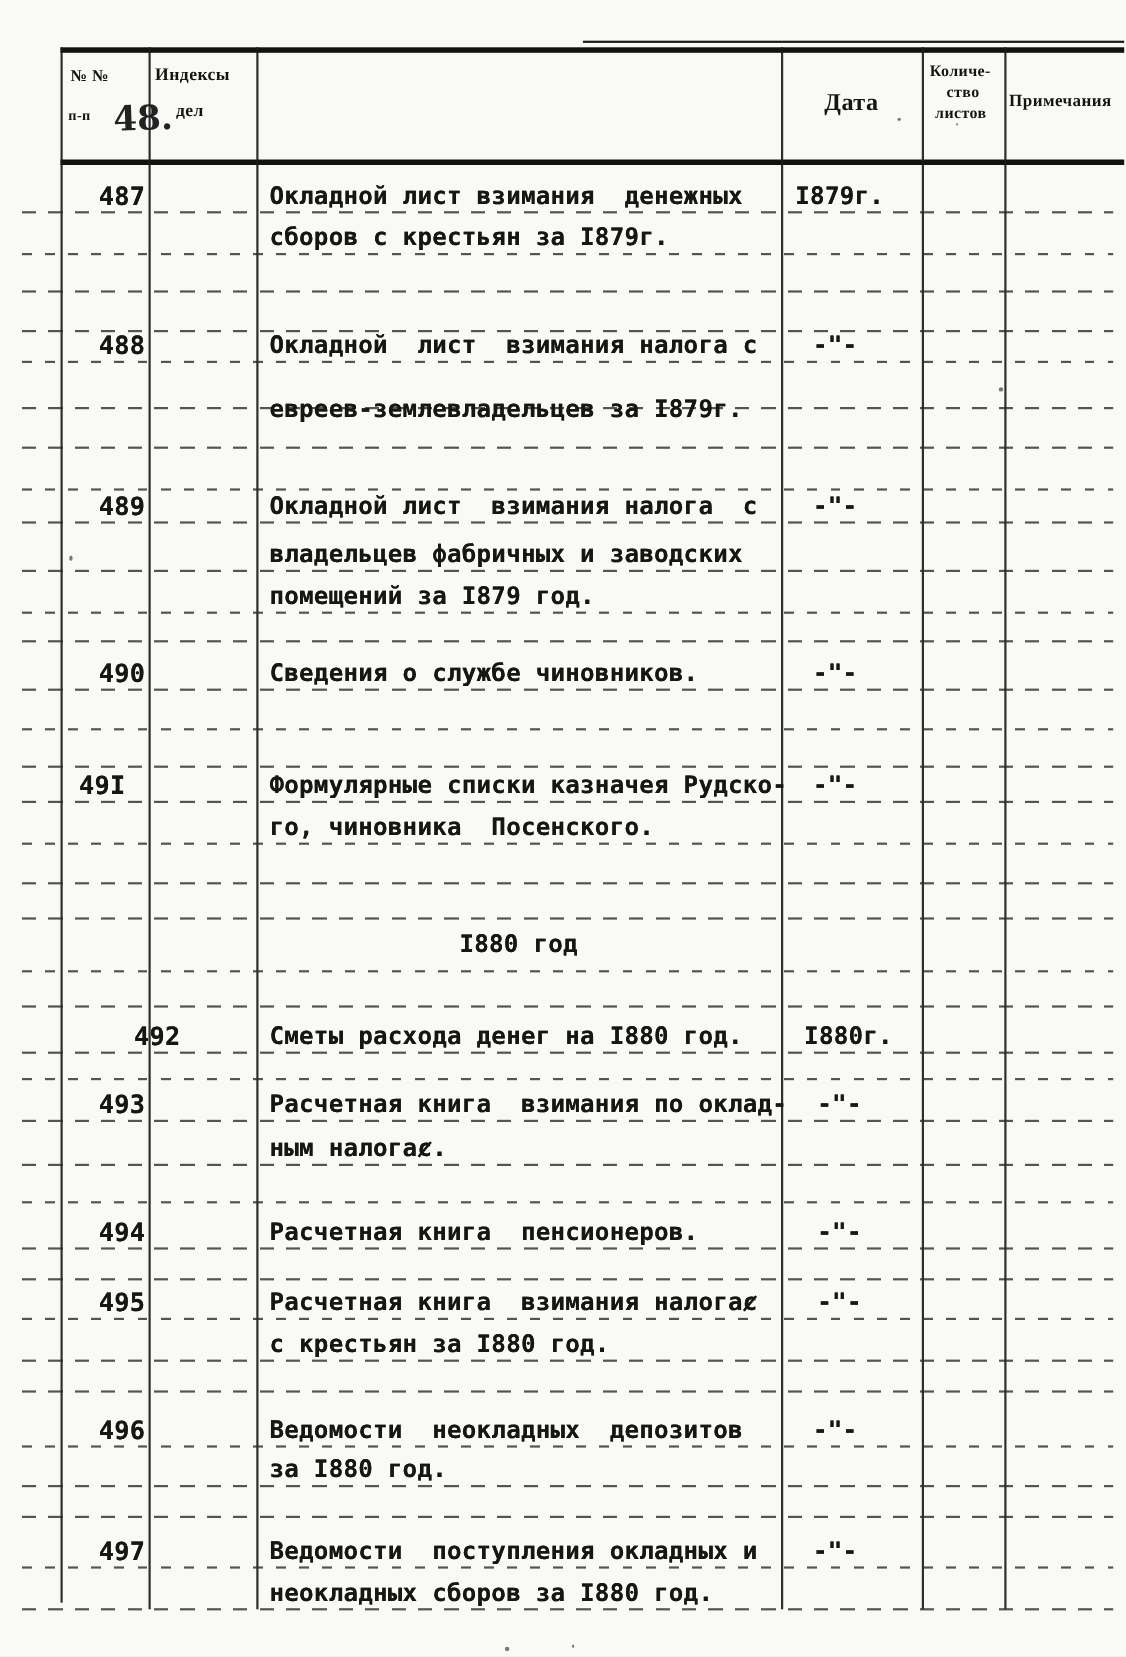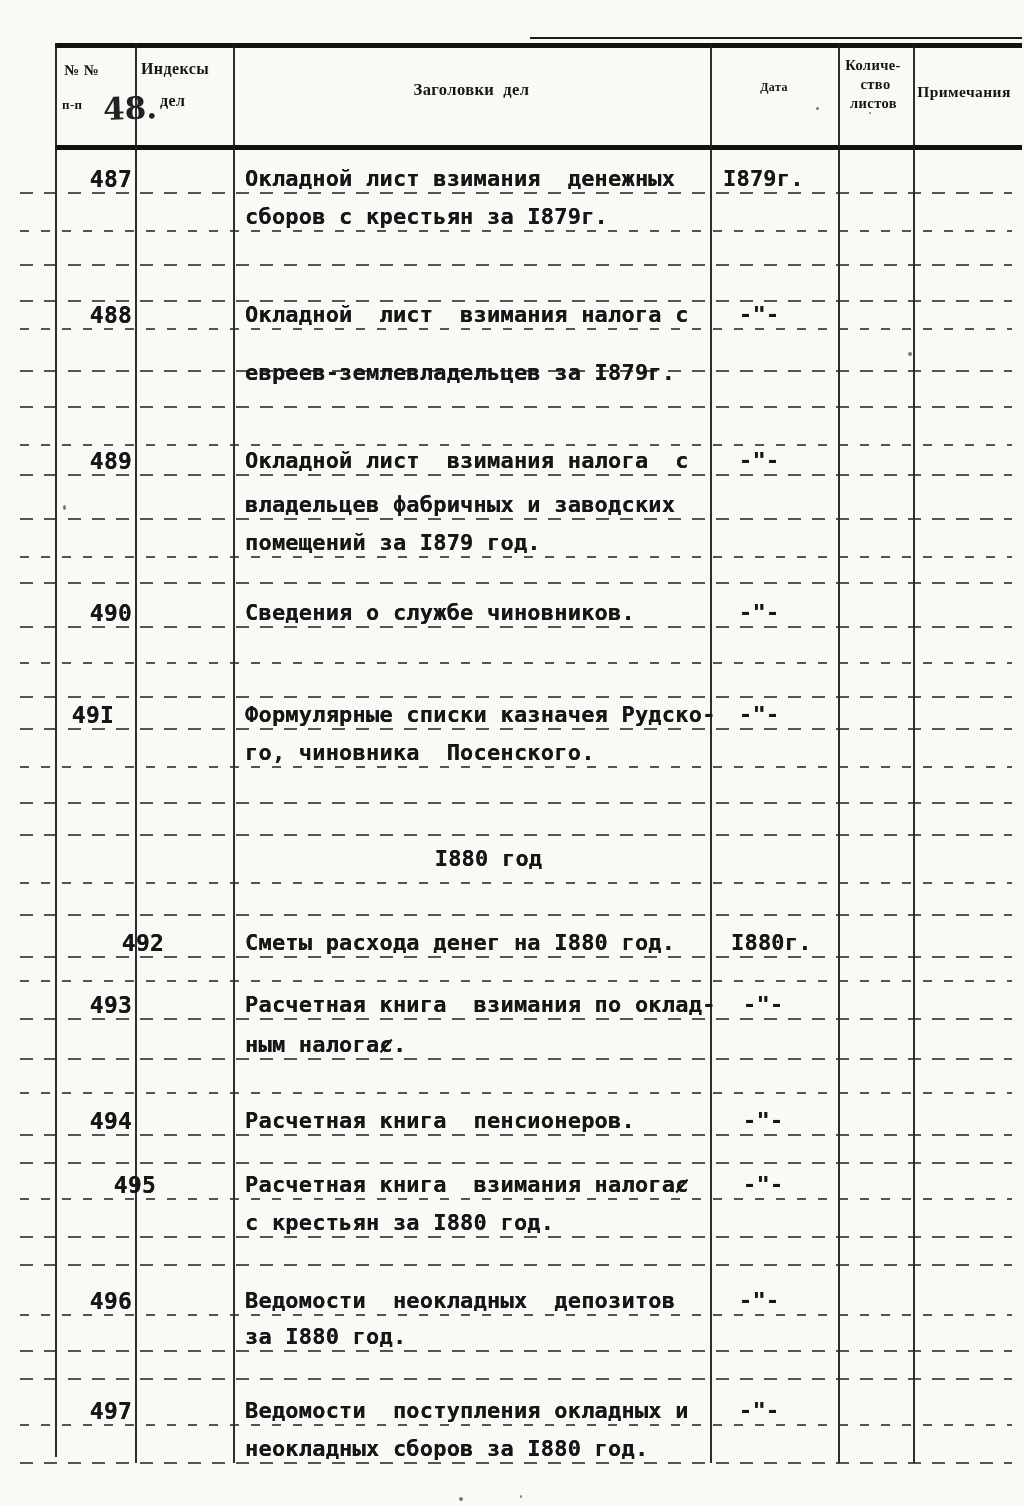--- a/index.html
+++ b/index.html
@@ -45,22 +45,21 @@
 <div class="paper">
 
   <div class="hline-thin" style="left:530px;top:37px;width:492px;"></div>
   <div class="hline-thick" style="left:55px;top:43px;width:967px;"></div>
 
   <div class="hdr" style="left:64px;top:62px;font-size:15px;">№ №</div>
   <div class="hdr" style="left:62px;top:97px;font-size:13px;">п-п</div>
   <div class="handwritten" style="left:103px;top:90px;">48.</div>
   <div class="hdr" style="left:141px;top:60px;font-size:16px;">Индексы</div>
   <div class="hdr" style="left:160px;top:92px;font-size:16px;">дел</div>
-  <div class="hdr center" style="left:233px;top:80px;width:477px;font-size:16.5px;">Заголовки  дел</div>
-  <div class="hdr center" style="left:710px;top:80px;width:128px;font-size:12px;">Дата</div>
+  <div class="hdr center" style="left:710px;top:80px;width:128px;font-size:22px;">Дата</div>
   <div class="hdr center" style="left:838px;top:57px;width:70px;font-size:14.5px;">Количе-</div>
   <div class="hdr center" style="left:838px;top:76px;width:75px;font-size:14.5px;">ство</div>
   <div class="hdr center" style="left:836px;top:95px;width:75px;font-size:14.5px;">листов</div>
   <div class="hdr center" style="left:913px;top:83px;width:102px;font-size:15.5px;">Примечания</div>
 
   <div class="hline-thick" style="left:55px;top:145px;width:967px;"></div>
 
   <div class="vline" style="left:55px; top:43px;height:1414px;"></div>
   <div class="vline" style="left:135px;top:43px;height:1420px;"></div>
   <div class="vline" style="left:233px;top:43px;height:1420px;"></div>
@@ -148,40 +147,40 @@
         <div class="t" style="left: 245px; top: 992px;">Расчетная книга  взимания по оклад-</div>
         <div class="t" style="left: 245px; top: 1032px;">ным налогаȼ.</div>
         <div class="t" style="left: 743px; top: 992px;">-"-</div>
       </div>
       <div>
         <div class="t num" style="left: 58px; top: 1108px;">494</div>
         <div class="t" style="left: 245px; top: 1108px;">Расчетная книга  пенсионеров.</div>
         <div class="t" style="left: 743px; top: 1108px;">-"-</div>
       </div>
       <div>
-        <div class="t num" style="left: 58px; top: 1172px; margin-left: 24px;">495</div>
+        <div class="t num" style="left: 58px; top: 1172px;">495</div>
         <div class="t" style="left: 245px; top: 1172px;">Расчетная книга  взимания налогаȼ</div>
         <div class="t" style="left: 245px; top: 1210px;">с крестьян за I880 год.</div>
         <div class="t" style="left: 743px; top: 1172px;">-"-</div>
       </div>
       <div>
         <div class="t num" style="left: 58px; top: 1288px;">496</div>
         <div class="t" style="left: 245px; top: 1288px;">Ведомости  неокладных  депозитов</div>
         <div class="t" style="left: 245px; top: 1324px;">за I880 год.</div>
         <div class="t" style="left: 739px; top: 1288px;">-"-</div>
       </div>
       <div>
         <div class="t num" style="left: 58px; top: 1398px;">497</div>
         <div class="t" style="left: 245px; top: 1398px;">Ведомости  поступления окладных и</div>
         <div class="t" style="left: 245px; top: 1436px;">неокладных сборов за I880 год.</div>
         <div class="t" style="left: 739px; top: 1398px;">-"-</div>
       </div>
     </div>
 
-  <div class="t heading" style="left:233px;top:846px;margin-left:17px;">I880 год</div>
+  <div class="t heading" style="left:233px;top:846px;">I880 год</div>
 
   <div class="speck" style="left:908px;top:352px;width:4px;height:4px;"></div>
   <div class="speck" style="left:816px;top:107px;width:3px;height:3px;"></div>
   <div class="speck" style="left:869px;top:112px;width:2px;height:2px;"></div>
   <div class="speck" style="left:63px;top:505px;width:3px;height:5px;"></div>
   <div class="speck" style="left:459px;top:1497px;width:4px;height:4px;"></div>
   <div class="speck" style="left:520px;top:1495px;width:2px;height:3px;"></div>
 
 </div>
 

